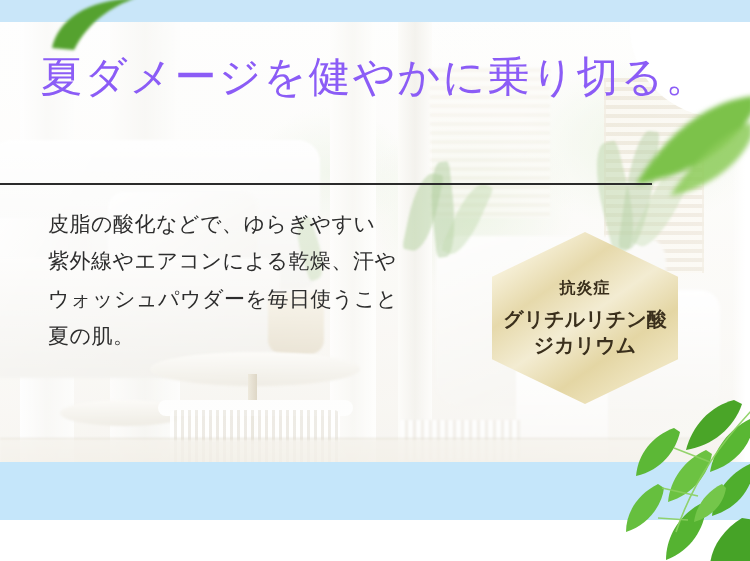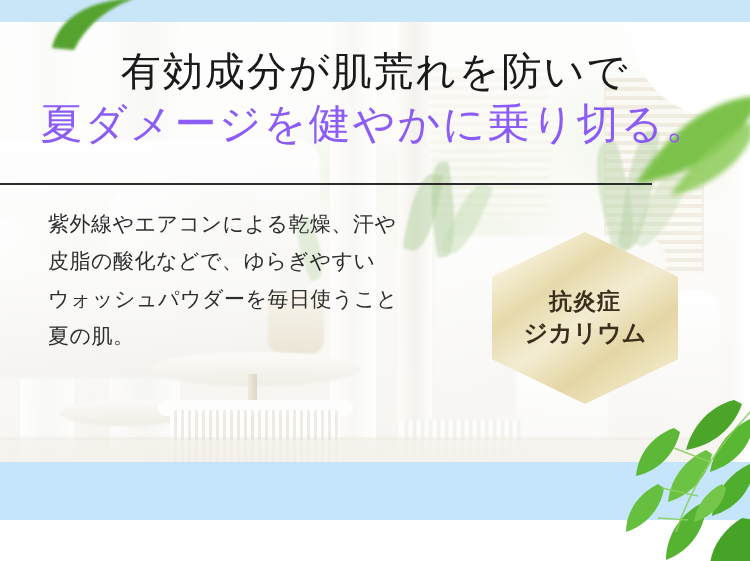--- a/index.html
+++ b/index.html
@@ -151,29 +151,29 @@
         #f3ecd2 50%, #e4d6a4 68%, #efe5c0 84%, #dccf9e 100%);
     box-shadow:0 3px 10px rgba(120,100,50,.28);
   }
   .hex-inner{
     position:absolute;inset:0;display:flex;flex-direction:column;
     align-items:center;justify-content:center;
     color:#3a2f1c;text-align:center;
   }
   .hex-l1,.hex-l2{
     font-family:"Liberation Sans","DejaVu Sans",sans-serif;
-    font-weight:bold;font-size:23px;line-height:1.3;letter-spacing:1px;
+    font-weight:bold;font-size:16px;line-height:1.3;letter-spacing:1px;
   }
   .hex-l3{
     font-family:"Liberation Sans","DejaVu Sans",sans-serif;
     font-weight:bold;font-size:20px;line-height:1.32;margin-top:7px;letter-spacing:0px;
   }
   .hex-l4{
     font-family:"Liberation Sans","DejaVu Sans",sans-serif;
-    font-weight:bold;font-size:24px;line-height:1.32;letter-spacing:0px;
+    font-weight:bold;font-size:20px;line-height:1.32;letter-spacing:0px;
   }
 </style>
 </head>
 <body>
 
 <div class="stage">
 
   <div class="band-top"></div>
 
   <div class="photo">
@@ -239,35 +239,35 @@
       <path d="M138 18 C110 48 80 86 62 140"></path>
       <path d="M96 70 L60 56"></path>
       <path d="M84 104 L48 96"></path>
       <path d="M74 128 L44 126"></path>
     </g>
   </svg>
 
   <div class="rule"></div>
 
   <div class="headline">
-    <div class="hl1">有効成分が肌荒れを防いで</div>
     <div class="hl2">夏ダメージを健やかに乗り切る。</div>
   </div>
 
   <div class="body-copy">
+    <p>皮脂の酸化などで、ゆらぎやすい</p>
     <p>紫外線やエアコンによる乾燥、汗や</p>
-    <p>皮脂の酸化などで、ゆらぎやすい</p>
     <p>ウォッシュパウダーを毎日使うこと</p>
     <p>夏の肌。</p>
   </div>
 
   <div class="hex-wrap">
     <div class="hex"></div>
     <div class="hex-inner">
       <div class="hex-l1">抗炎症</div>
+      <div class="hex-l3">グリチルリチン酸</div>
       <div class="hex-l4">ジカリウム</div>
     </div>
   </div>
 
   <div class="band-bottom"></div>
   <div class="band-bottom-white"></div>
 
 </div>
 
 </body></html>

